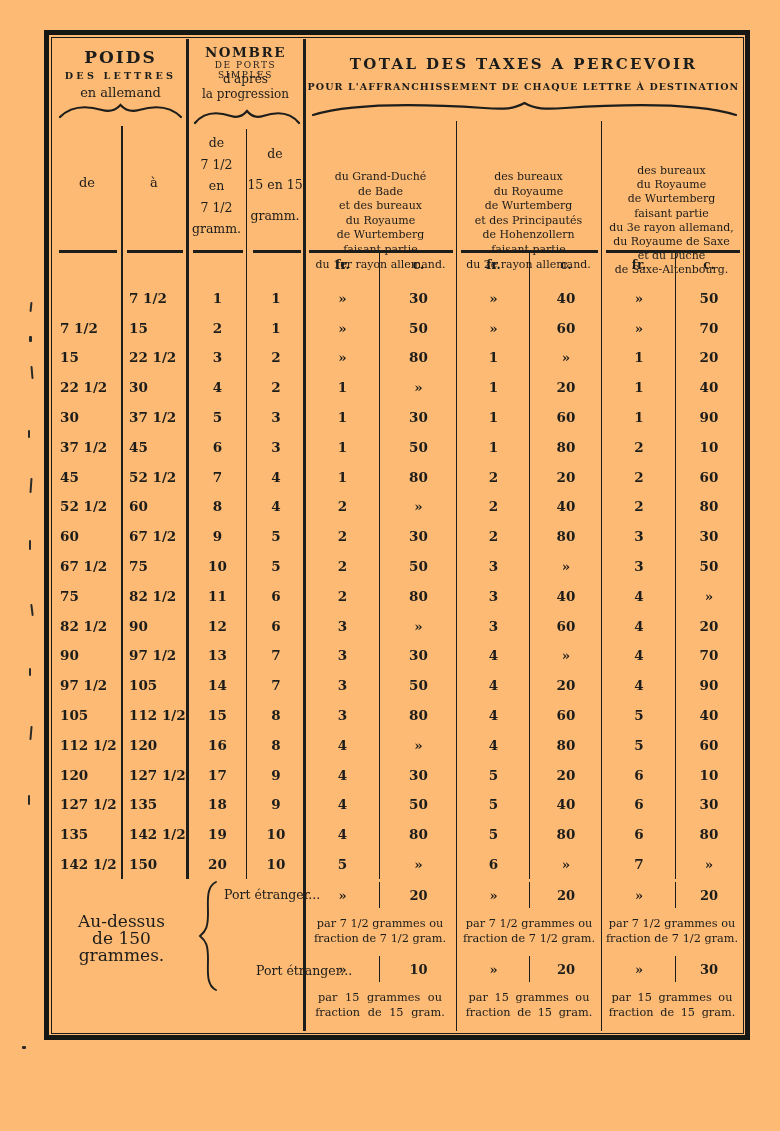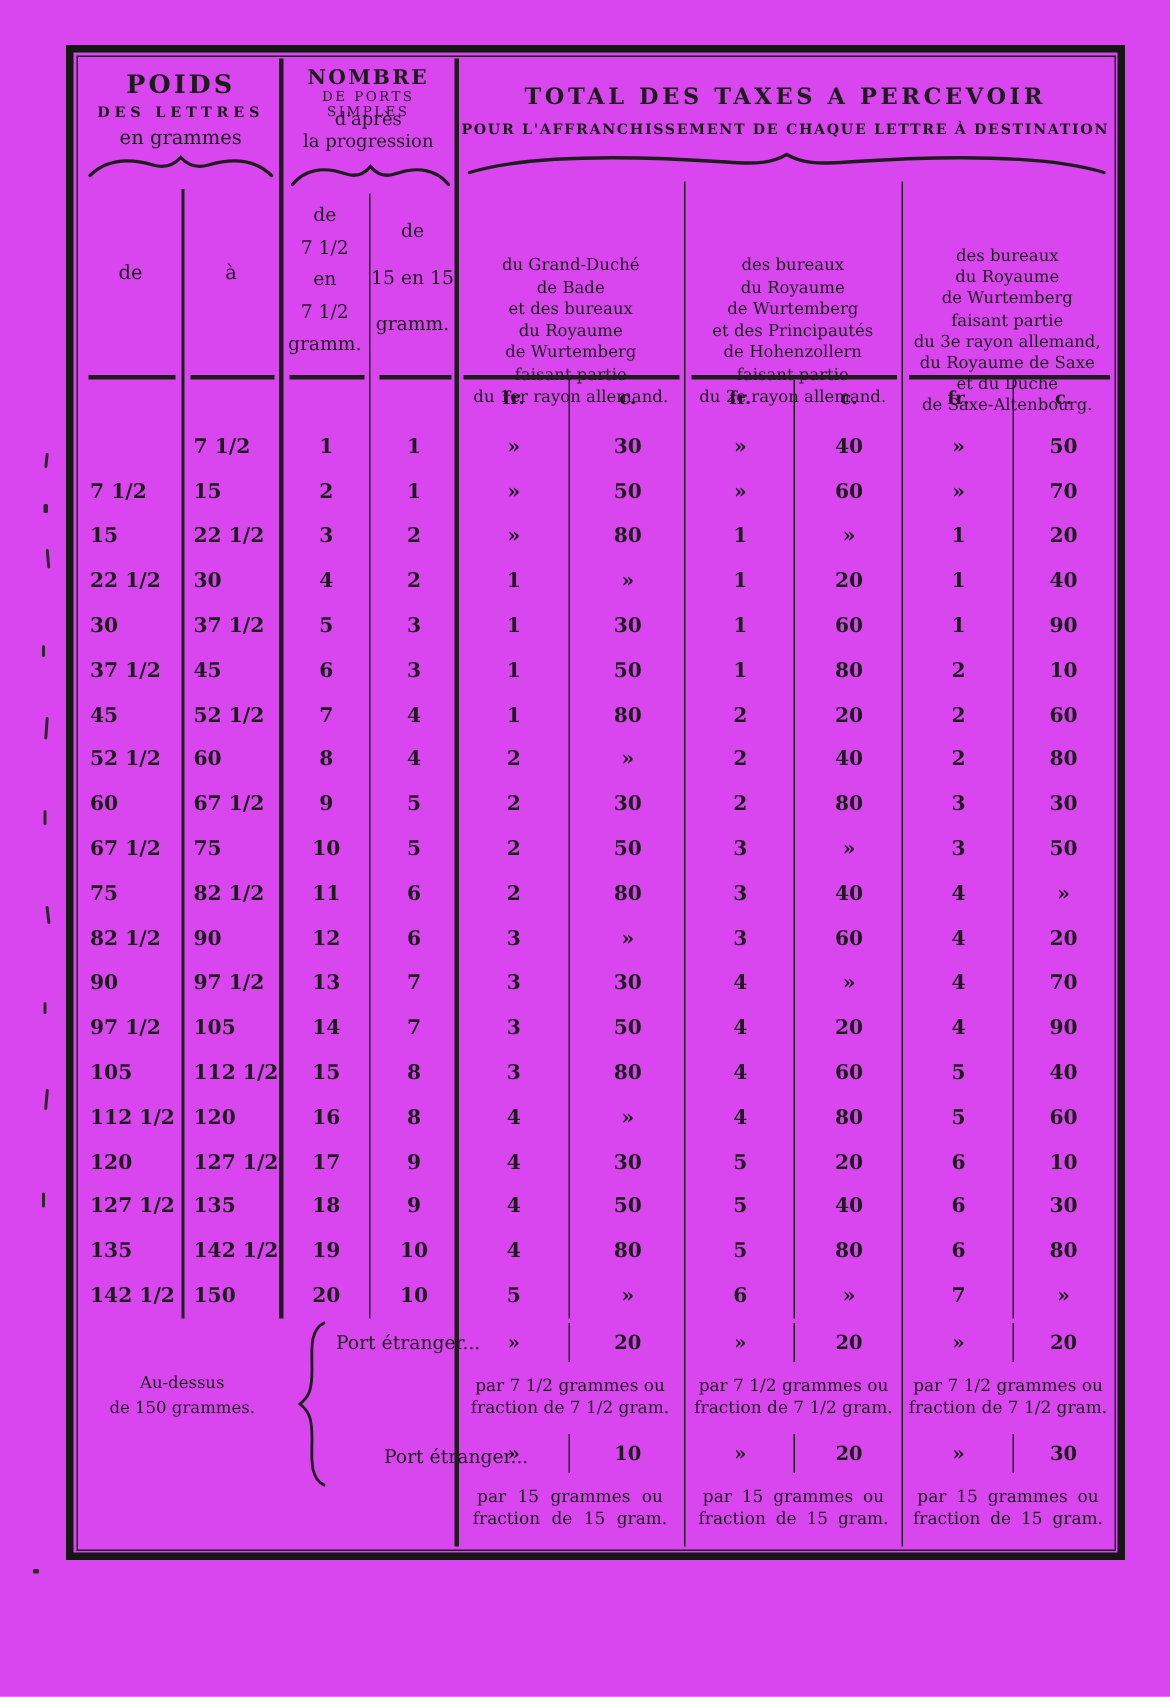--- a/index.html
+++ b/index.html
@@ -1,16 +1,16 @@
 <!DOCTYPE html>
 <html><head>
 <meta charset="utf-8">
 <style>
   html,body{margin:0;padding:0;}
-  .page{position:relative;width:780px;height:1131px;background:#d946ef;overflow:hidden;
+  .page{position:relative;width:780px;height:1131px;background:#fdba74;overflow:hidden;
         font-family:"DejaVu Serif", serif;color:#1c1c1a;}
   .frame{position:absolute;left:44px;top:30px;width:706px;height:1010px;
          border:5px solid #161614;box-sizing:border-box;}
   .frame-inner{position:absolute;inset:1.5px;border:1.5px solid #1a1a18;}
   .tbl{position:absolute;left:53px;top:39px;width:689px;height:992px;}
   .vline,.hline{position:absolute;background:#1d1d1b;}
   .abs{position:absolute;box-sizing:border-box;}
   .ctr{text-align:center;}
   .pre{white-space:pre-line;}
   .poids-title{font-size:17px;font-weight:bold;letter-spacing:2px;}
@@ -27,21 +27,21 @@
   .frc{font-size:12px;font-weight:bold;}
   .data-grid{position:absolute;left:0;top:244px;width:689px;display:grid;
      grid-template-columns:69px 66px 59px 58px 75px 77px 73px 72px 74px 66px;
      grid-auto-rows:29.8px;}
   .cell{display:flex;align-items:center;justify-content:center;
         font-size:13.5px;font-weight:bold;}
   .cell.c0,.cell.c1{justify-content:flex-start;padding-left:7px;}
   .fval{font-size:13px;font-weight:bold;line-height:24px;}
   .fnote{font-size:11.3px;line-height:15.2px;}
   .flabel{font-size:12.5px;}
-  .above{font-size:11px;line-height:17px;}
+  .above{font-size:17px;line-height:17px;}
   svg{display:block;}
   .speck{position:absolute;background:#2a2a27;border-radius:1px;}
 </style>
 </head>
 <body>
 
 <div class="page">
 
   <div class="speck" style="left:30px;top:302px;width:2px;height:10px;transform:rotate(6deg);"></div>
   <div class="speck" style="left:29px;top:336px;width:3px;height:6px;"></div>
@@ -81,21 +81,21 @@
     <div class="hline" style="left:6px;top:211px;width:58px;height:2.6px;"></div>
     <div class="hline" style="left:74px;top:211px;width:56px;height:2.6px;"></div>
     <div class="hline" style="left:140px;top:211px;width:50px;height:2.6px;"></div>
     <div class="hline" style="left:200px;top:211px;width:48px;height:2.6px;"></div>
     <div class="hline" style="left:256px;top:211px;width:144px;height:2.6px;"></div>
     <div class="hline" style="left:408px;top:211px;width:137px;height:2.6px;"></div>
     <div class="hline" style="left:553px;top:211px;width:134px;height:2.6px;"></div>
 
     <div class="abs ctr poids-title" style="left:0;top:8px;width:135px;">POIDS</div>
     <div class="abs ctr sc-sub" style="left:0;top:31px;width:135px;">DES LETTRES</div>
-    <div class="abs ctr unit" style="left:0;top:46px;width:135px;">en grammes</div>
+    <div class="abs ctr unit" style="left:0;top:46px;width:135px;">en allemand</div>
     <div class="abs" style="left:4px;top:62px;">
       <svg width="127" height="20" viewBox="0 0 127 20">
           <path d="M 3 16 C 14 5 28 4 45 9 C 52 11 58 10 63.5 4 C 69 10 75 11 82 9 C 99 4 113 5 124 16" stroke="#1d1d1b" stroke-width="2.2" fill="none" stroke-linecap="round"></path>
         </svg>
     </div>
 
     <div class="abs ctr nombre-title" style="left:135px;top:5px;width:115px;">NOMBRE</div>
     <div class="abs ctr sc-sub2" style="left:135px;top:21px;width:115px;">DE PORTS SIMPLES</div>
     <div class="abs ctr small-line" style="left:135px;top:33px;width:115px;">d'après</div>
     <div class="abs ctr small-line" style="left:135px;top:48px;width:115px;">la progression</div>

